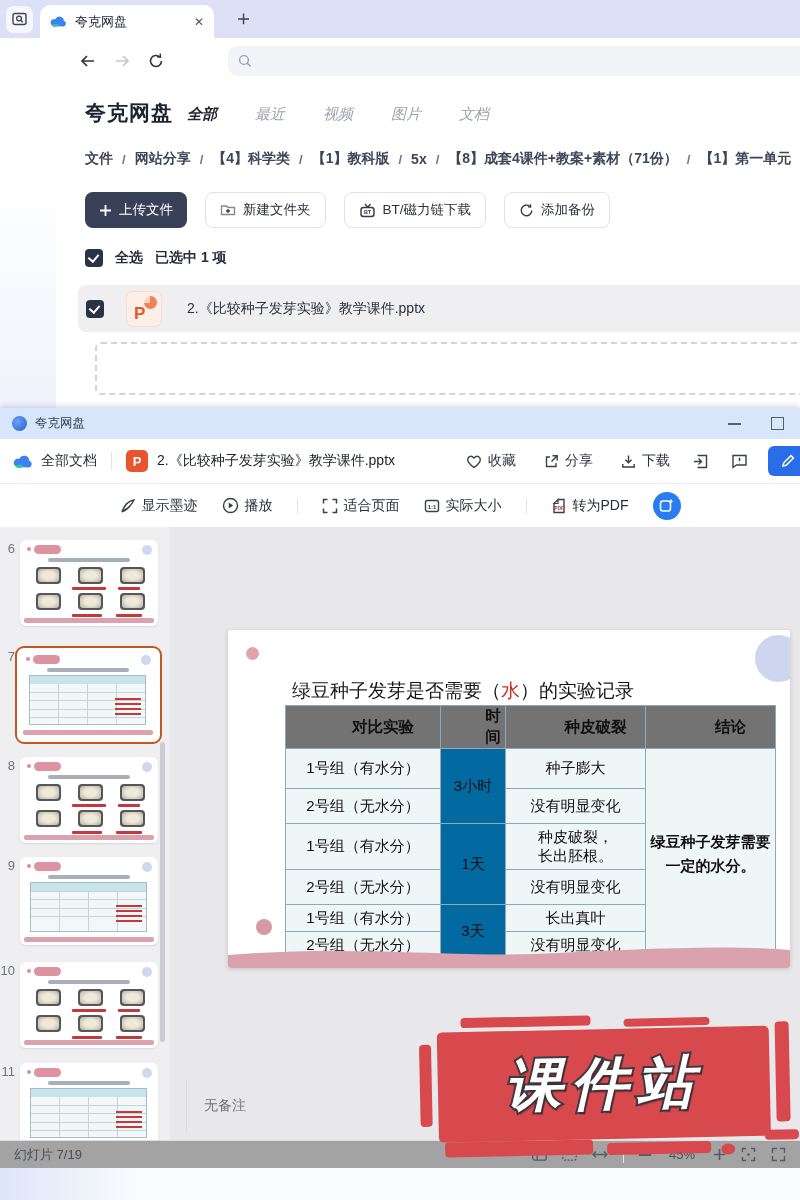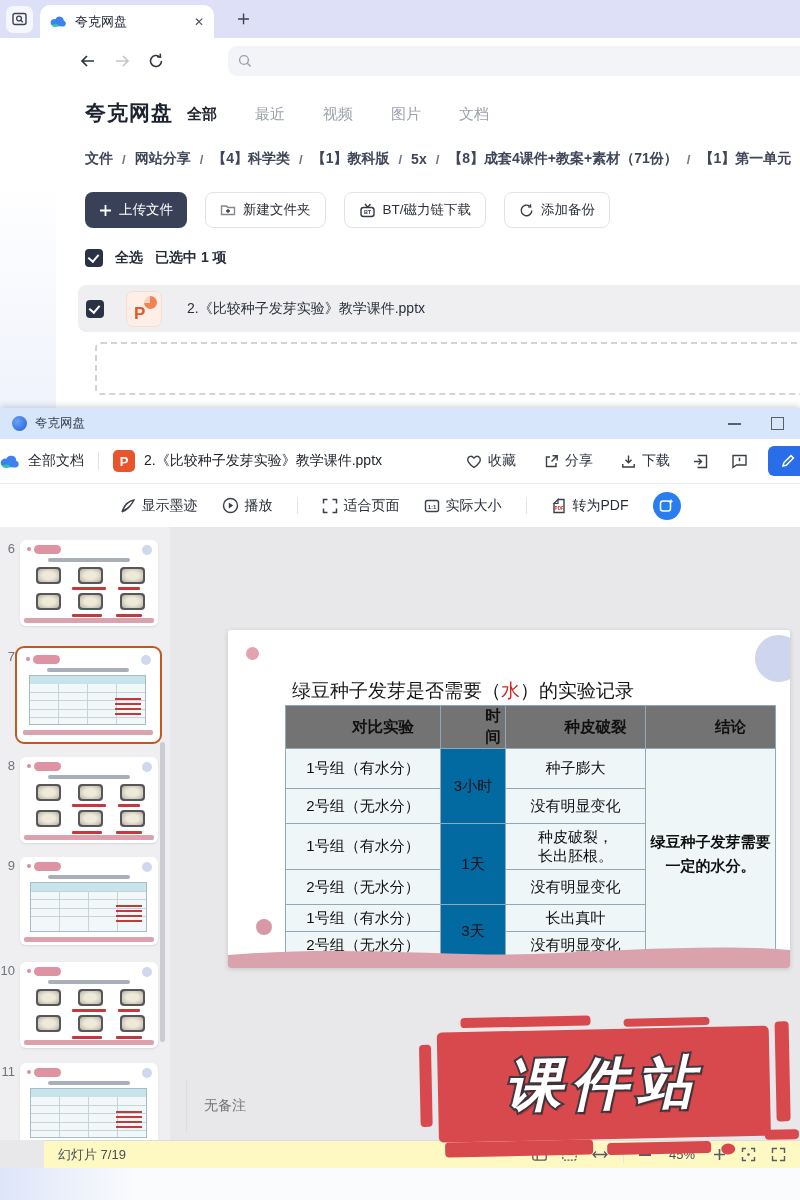--- a/index.html
+++ b/index.html
@@ -21,21 +21,21 @@
   .navico{position:absolute;top:14px;}
   .search{position:absolute;left:228px;top:8px;right:-8px;height:30px;background:#f3f4f7;border-radius:9px;
           display:flex;align-items:center;padding:0 10px;gap:7px;}
   .search input{border:none;background:transparent;outline:none;flex:1;font-size:13px;color:#333;}
 
   
   .drive{position:absolute;left:0;top:84px;right:0;height:324px;background:#fff;}
   .leftrail{position:absolute;left:0;top:0;width:56px;height:100%;
             background:linear-gradient(180deg,#ffffff 30%,#f0f3fc);}
   .d-title{position:absolute;left:85px;top:15px;font-size:21px;font-weight:bold;color:#1e2330;letter-spacing:1px;}
-  .d-tabs{position:absolute;left:187px;top:21px;display:flex;gap:38px;font-size:15px;color:#9ba1ac;}
+  .d-tabs{position:absolute;left:187px;top:21px;display:flex;gap:38px;font-size:15px;color:#9ba1ac;font-style:italic;}
   .d-tab{cursor:pointer;}
   .d-tab.active{color:#20242e;font-weight:bold;}
   .breadcrumb{position:absolute;left:85px;top:64px;right:0;height:22px;font-size:14px;font-weight:bold;
               color:#3f4659;white-space:nowrap;overflow:hidden;display:flex;gap:9px;align-items:center;}
   .sep{color:#6d7486;font-weight:bold;font-size:13px;}
   .actions{position:absolute;left:85px;top:108px;display:flex;gap:18px;}
   .btn{height:36px;border-radius:8px;display:flex;align-items:center;gap:7px;padding:0 14px;
        font-size:13.5px;box-sizing:border-box;white-space:nowrap;}
   .btn-primary{background:#394159;color:#fff;}
   .btn-ghost{background:#fff;border:1px solid #e2e3e8;color:#2c313c;}
@@ -59,21 +59,21 @@
   .vwin{position:absolute;left:0;top:408px;width:800px;height:792px;background:#e8e8ea;
         box-shadow:0 -2px 6px rgba(80,90,120,.25);}
   .vtitle{position:absolute;left:0;top:0;right:0;height:31px;background:#d7e6fb;
           display:flex;align-items:center;padding:0 12px;gap:8px;}
   .vlogo{width:15px;height:15px;border-radius:50%;background:radial-gradient(circle at 35% 35%,#6da0f5,#1f5fd8);}
   .vtitle-text{font-size:12.5px;color:#3a414f;flex:1;}
   .winbtn-min{width:13px;height:2px;background:#5a6068;margin-right:22px;}
   .winbtn-max{width:11px;height:11px;border:1.5px solid #5a6068;margin-right:4px;}
 
   .vdoc{position:absolute;left:0;top:31px;right:0;height:45px;background:#fff;border-bottom:1px solid #ebebef;
-        display:flex;align-items:center;box-sizing:border-box;}
+        display:flex;align-items:center;padding-left:13px;box-sizing:border-box;}
   .vdoc-label{font-size:14px;color:#1f2430;margin-left:8px;}
   .vdivider{width:1px;height:18px;background:#e2e3e8;margin:0 14px;}
   .ppt-badge{width:22px;height:22px;border-radius:5px;background:#e8552c;color:#fff;font-weight:bold;
              font-size:13px;display:flex;align-items:center;justify-content:center;}
   .docname{font-size:14px;color:#20242e;margin-left:9px;max-width:305px;white-space:nowrap;
            overflow:hidden;text-overflow:ellipsis;}
   .vact{display:flex;align-items:center;gap:6px;font-size:14px;color:#2c3340;margin-left:28px;cursor:pointer;}
   .vact.first{margin-left:auto;}
   .icononly{margin-left:22px;cursor:pointer;}
   .editbtn{margin-left:20px;width:40px;height:30px;background:#2a6de8;border-radius:6px;
@@ -130,22 +130,22 @@
   .change-multi{white-space:pre-line;line-height:1.25;}
   .concl{color:#b32723;font-weight:bold;font-size:17px;line-height:1.55;text-align:left;
          padding:0 13px;background:#f3f9f9;}
   .s-dot2{position:absolute;left:28px;top:289px;width:16px;height:16px;border-radius:50%;background:#d899a6;}
   .s-wave{position:absolute;left:0;bottom:0;width:562px;height:26px;}
 
   .notes-divider{position:absolute;left:186px;top:553px;height:52px;width:1px;background:#dcdce1;}
   .notes{position:absolute;left:204px;top:570px;font-size:14px;color:#737373;}
 
   
-  .statusbar{position:absolute;left:0;right:0;top:732px;height:28px;background:#fef9c3;border-top:1px solid #dcdce1;
-             display:flex;align-items:center;padding:0 14px;font-size:13px;color:#4a4f58;box-sizing:border-box;margin-left:44px;}
+  .statusbar{position:absolute;left:0;right:0;top:732px;height:28px;background:#a3a3a3;border-top:1px solid #dcdce1;
+             display:flex;align-items:center;padding:0 14px;font-size:13px;color:#4a4f58;box-sizing:border-box;}
   .sspacer{flex:1;}
   .sctl{display:flex;align-items:center;gap:15px;color:#565b63;}
   .zoomtxt{font-size:13px;color:#4a4f58;min-width:32px;text-align:center;}
   .minus{width:12px;height:2px;background:#565b63;}
   .bottomstrip{position:absolute;left:0;right:0;top:760px;height:32px;background:#fafbfd;}
   .glow{position:absolute;left:0;top:0;width:170px;height:32px;
         background:linear-gradient(90deg,#dde5f8,rgba(221,229,248,0) 80%);}
 
   
   .stamp{position:absolute;left:420px;top:605px;width:384px;height:158px;transform:rotate(-1.2deg);z-index:9;}

